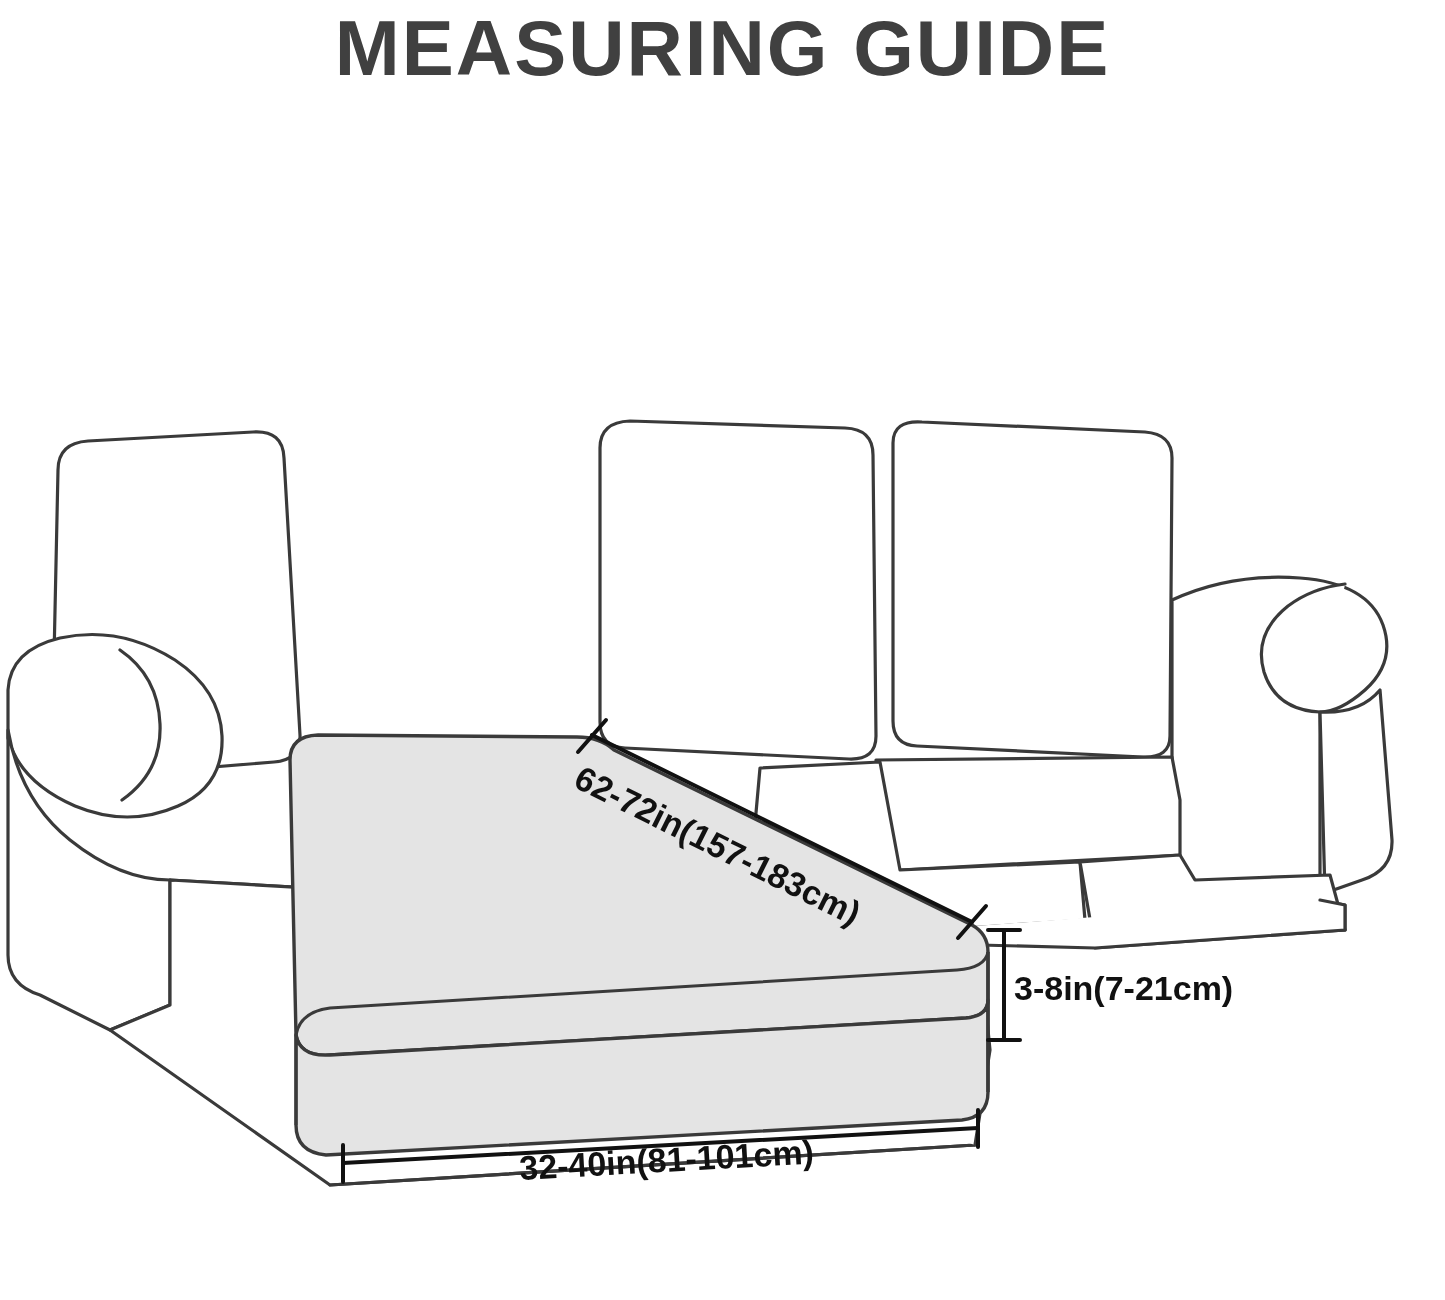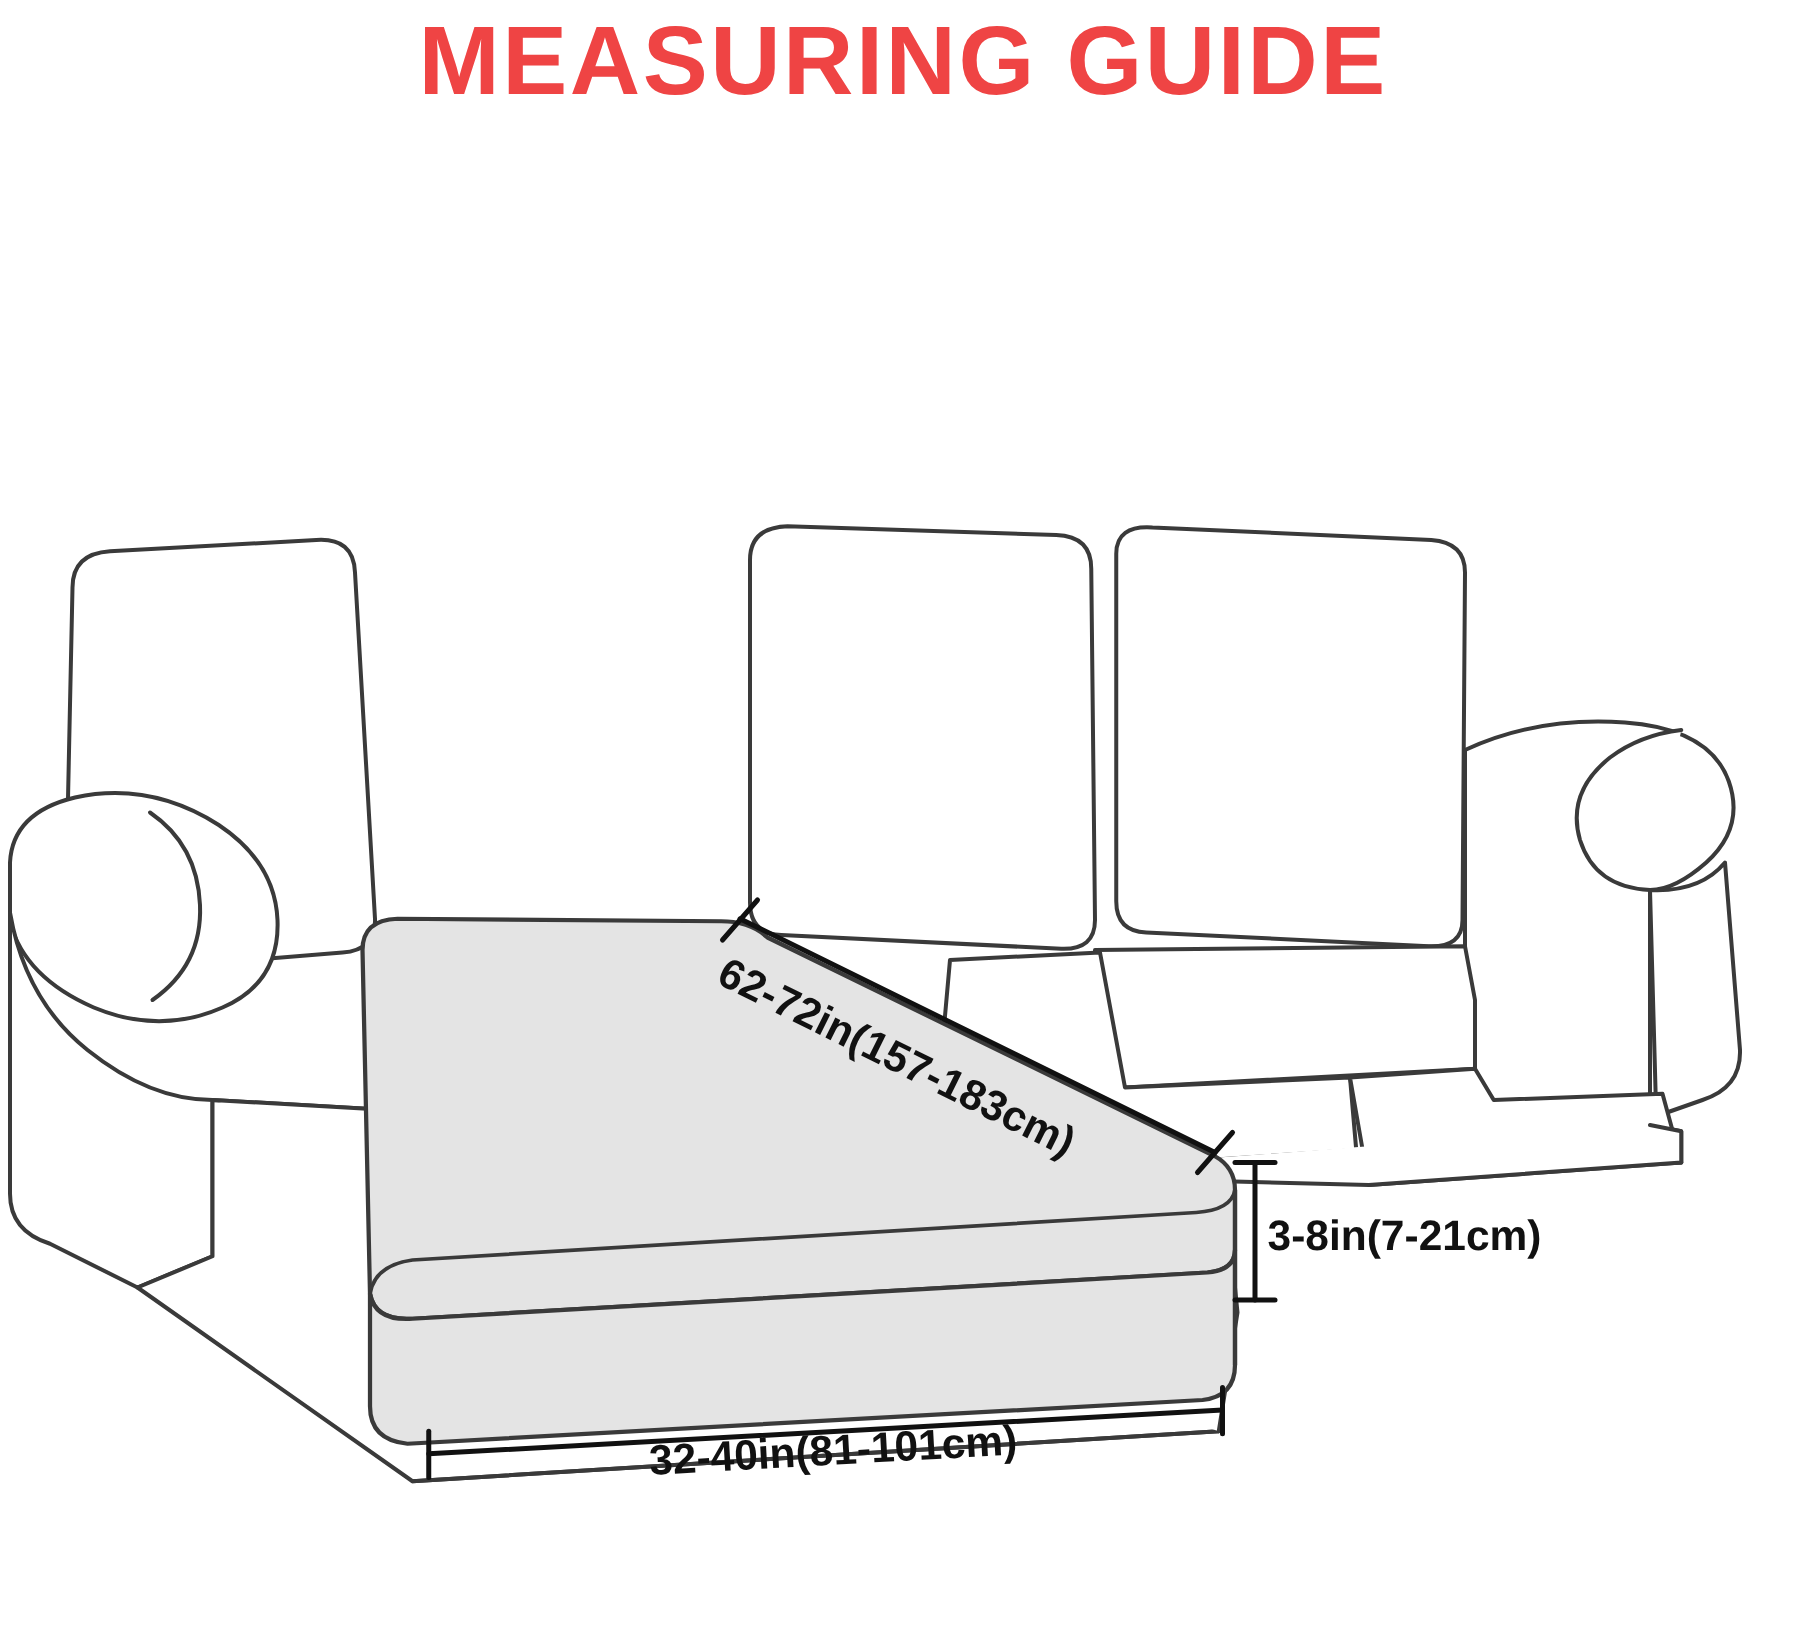--- a/index.html
+++ b/index.html
@@ -23,21 +23,21 @@
   #title {
     position: absolute;
     left: 0;
     top: 0;
     width: 1445px;
     text-align: center;
     font-family: "Liberation Sans", sans-serif;
     font-weight: bold;
     font-size: 78px;
     letter-spacing: 2px;
-    color: #ef4444;
+    color: #404040;
     line-height: 96px;
     white-space: nowrap;
   }
   #diagram {
     position: absolute;
     left: 0;
     top: 0;
     width: 1445px;
     height: 1300px;
   }

